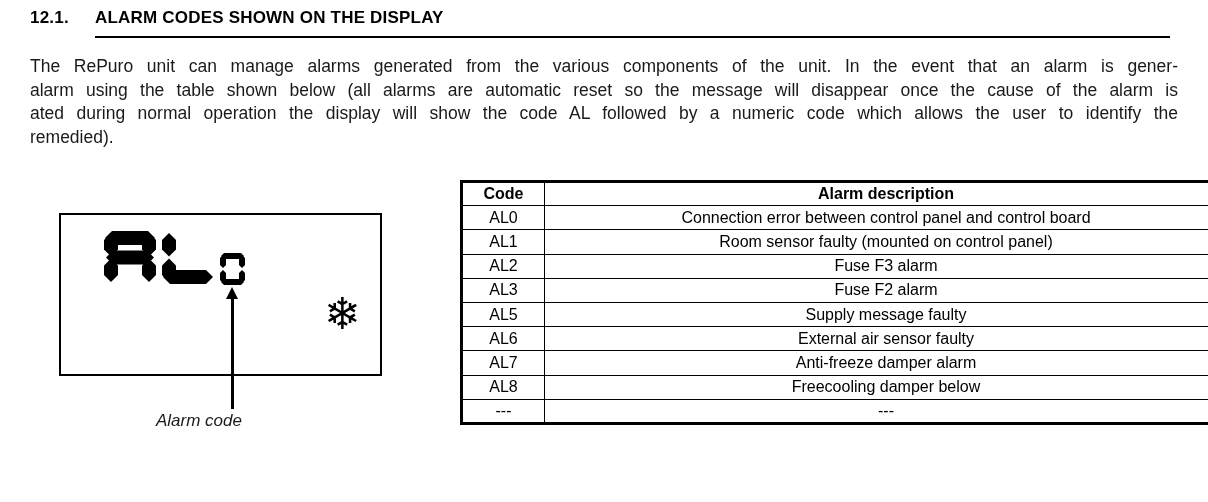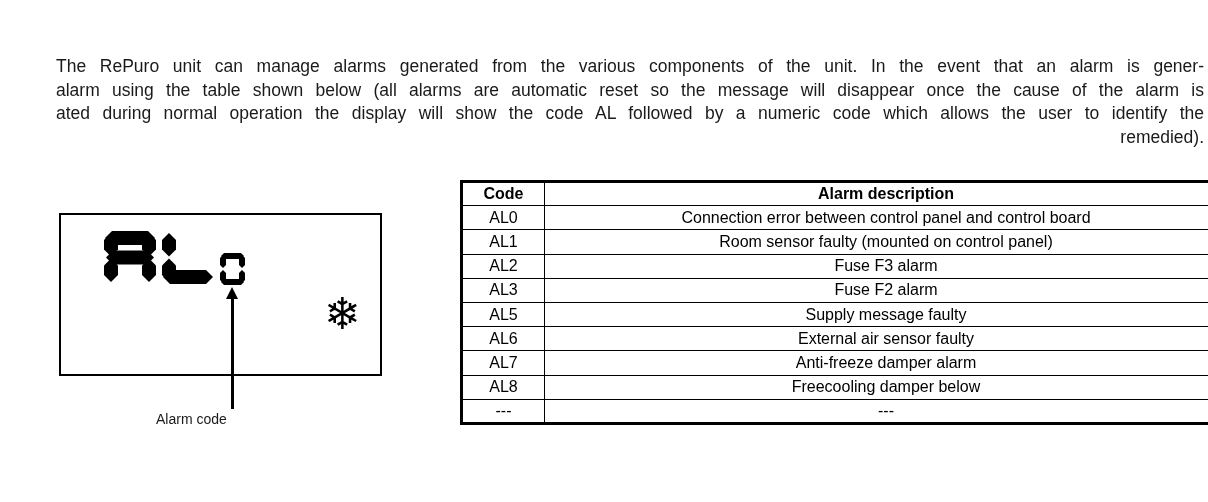--- a/index.html
+++ b/index.html
@@ -32,23 +32,22 @@
   }
 
   
   .para {
     position: absolute;
     left: 30px; top: 55px;
     width: 1148px;
     font-size: 17.5px;
     line-height: 23.6px;
     color: #1a1a1a;
-    margin-left: 26px;
-  }
-  .pline { white-space: nowrap; text-align: right; }
+  }
+  .pline { white-space: nowrap; }
   .pline.just {
     white-space: normal;
     text-align: justify;
     text-align-last: justify;
   }
 
   
   .lcd-box {
     position: absolute;
     left: 59px; top: 213px;
@@ -76,21 +75,22 @@
     position: absolute;
     left: 226px; top: 287px;
     width: 0; height: 0;
     border-left: 6px solid transparent;
     border-right: 6px solid transparent;
     border-bottom: 12px solid #000;
   }
   .fig-caption {
     position: absolute;
     left: 156px; top: 411px;
-    font-size: 14px;
+    font-style: italic;
+    font-size: 17px;
     color: #1a1a1a;
   }
 
   
   .alarm-table {
     position: absolute;
     left: 460px; top: 180px;
     width: 770px;
     border-collapse: collapse;
     border: 3px solid #000;
@@ -107,20 +107,24 @@
   }
   .alarm-table th { font-weight: bold; text-align: center; }
   .alarm-table .code { width: 83px; text-align: center; padding: 0 2px; }
   .alarm-table td.desc { text-align: center; }
 </style>
 </head>
 <body>
 
 <div class="page">
 
+  <div class="heading">
+    <span class="hnum">12.1.</span>
+    <span class="htitle">ALARM CODES SHOWN ON THE DISPLAY</span>
+  </div>
 
   <div class="para">
     <div class="pline just">The RePuro unit can manage alarms generated from the various components of the unit. In the event that an alarm is gener-</div>
     <div class="pline just">alarm using the table shown below (all alarms are automatic reset so the message will disappear once the cause of the alarm is</div>
     <div class="pline just">ated during normal operation the display will show the code AL followed by a numeric code which allows the user to identify the</div>
     <div class="pline">remedied).</div>
   </div>
 
   <div class="lcd-box"></div>
   <div class="seg-large">

